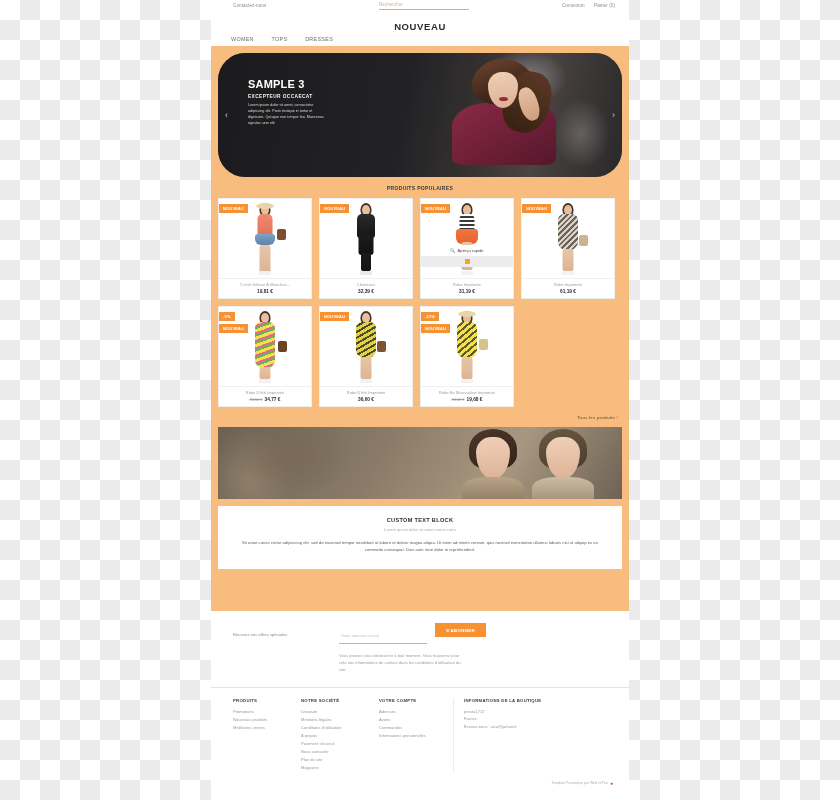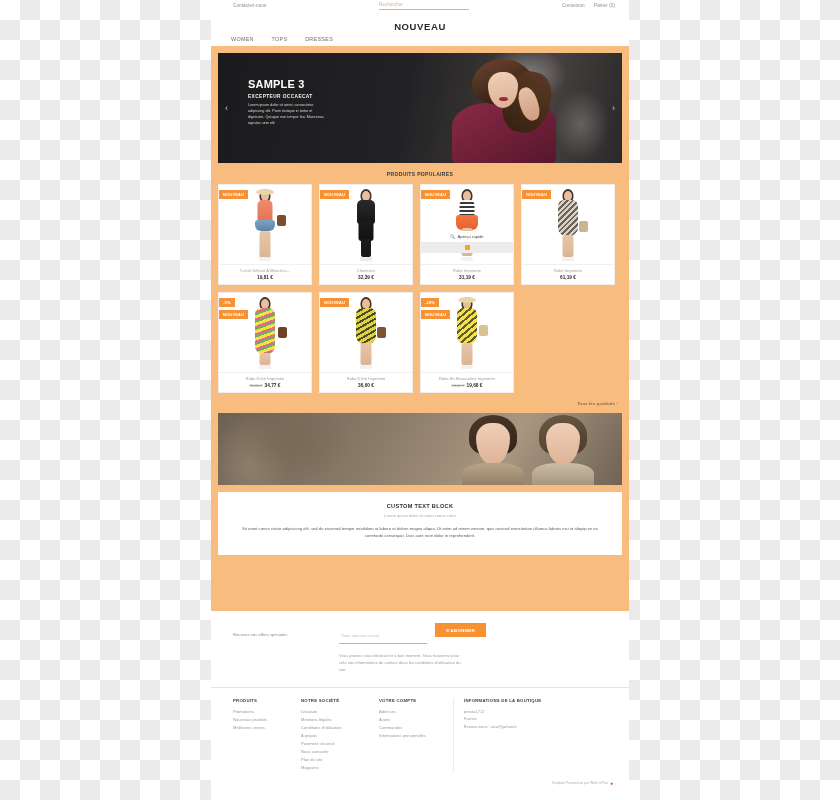--- a/index.html
+++ b/index.html
@@ -76,23 +76,24 @@
   
   .orange {
     background: #f7bc7e;
     padding: 7px 7px 0 7px;
     min-height: 565px;
   }
 
   
   .hero {
     position: relative;
-    height: 110px;
+    height: 124px;
     overflow: hidden;
     background: #737373;
+    border-radius: 27px;
   }
   .hero-photo {
     position: absolute; inset: 0;
     background:
       radial-gradient(ellipse 60px 40px at 76% 20%, rgba(255,255,255,.35), transparent 70%),
       radial-gradient(ellipse 40px 50px at 90% 65%, rgba(230,225,220,.25), transparent 70%),
       linear-gradient(100deg, #1b1b1d 0%, #222225 46%, #33302f 62%, #4a4443 78%, #2a2829 100%);
   }
   .hero-figure {
     position: absolute; right: 58px; top: 6px;

